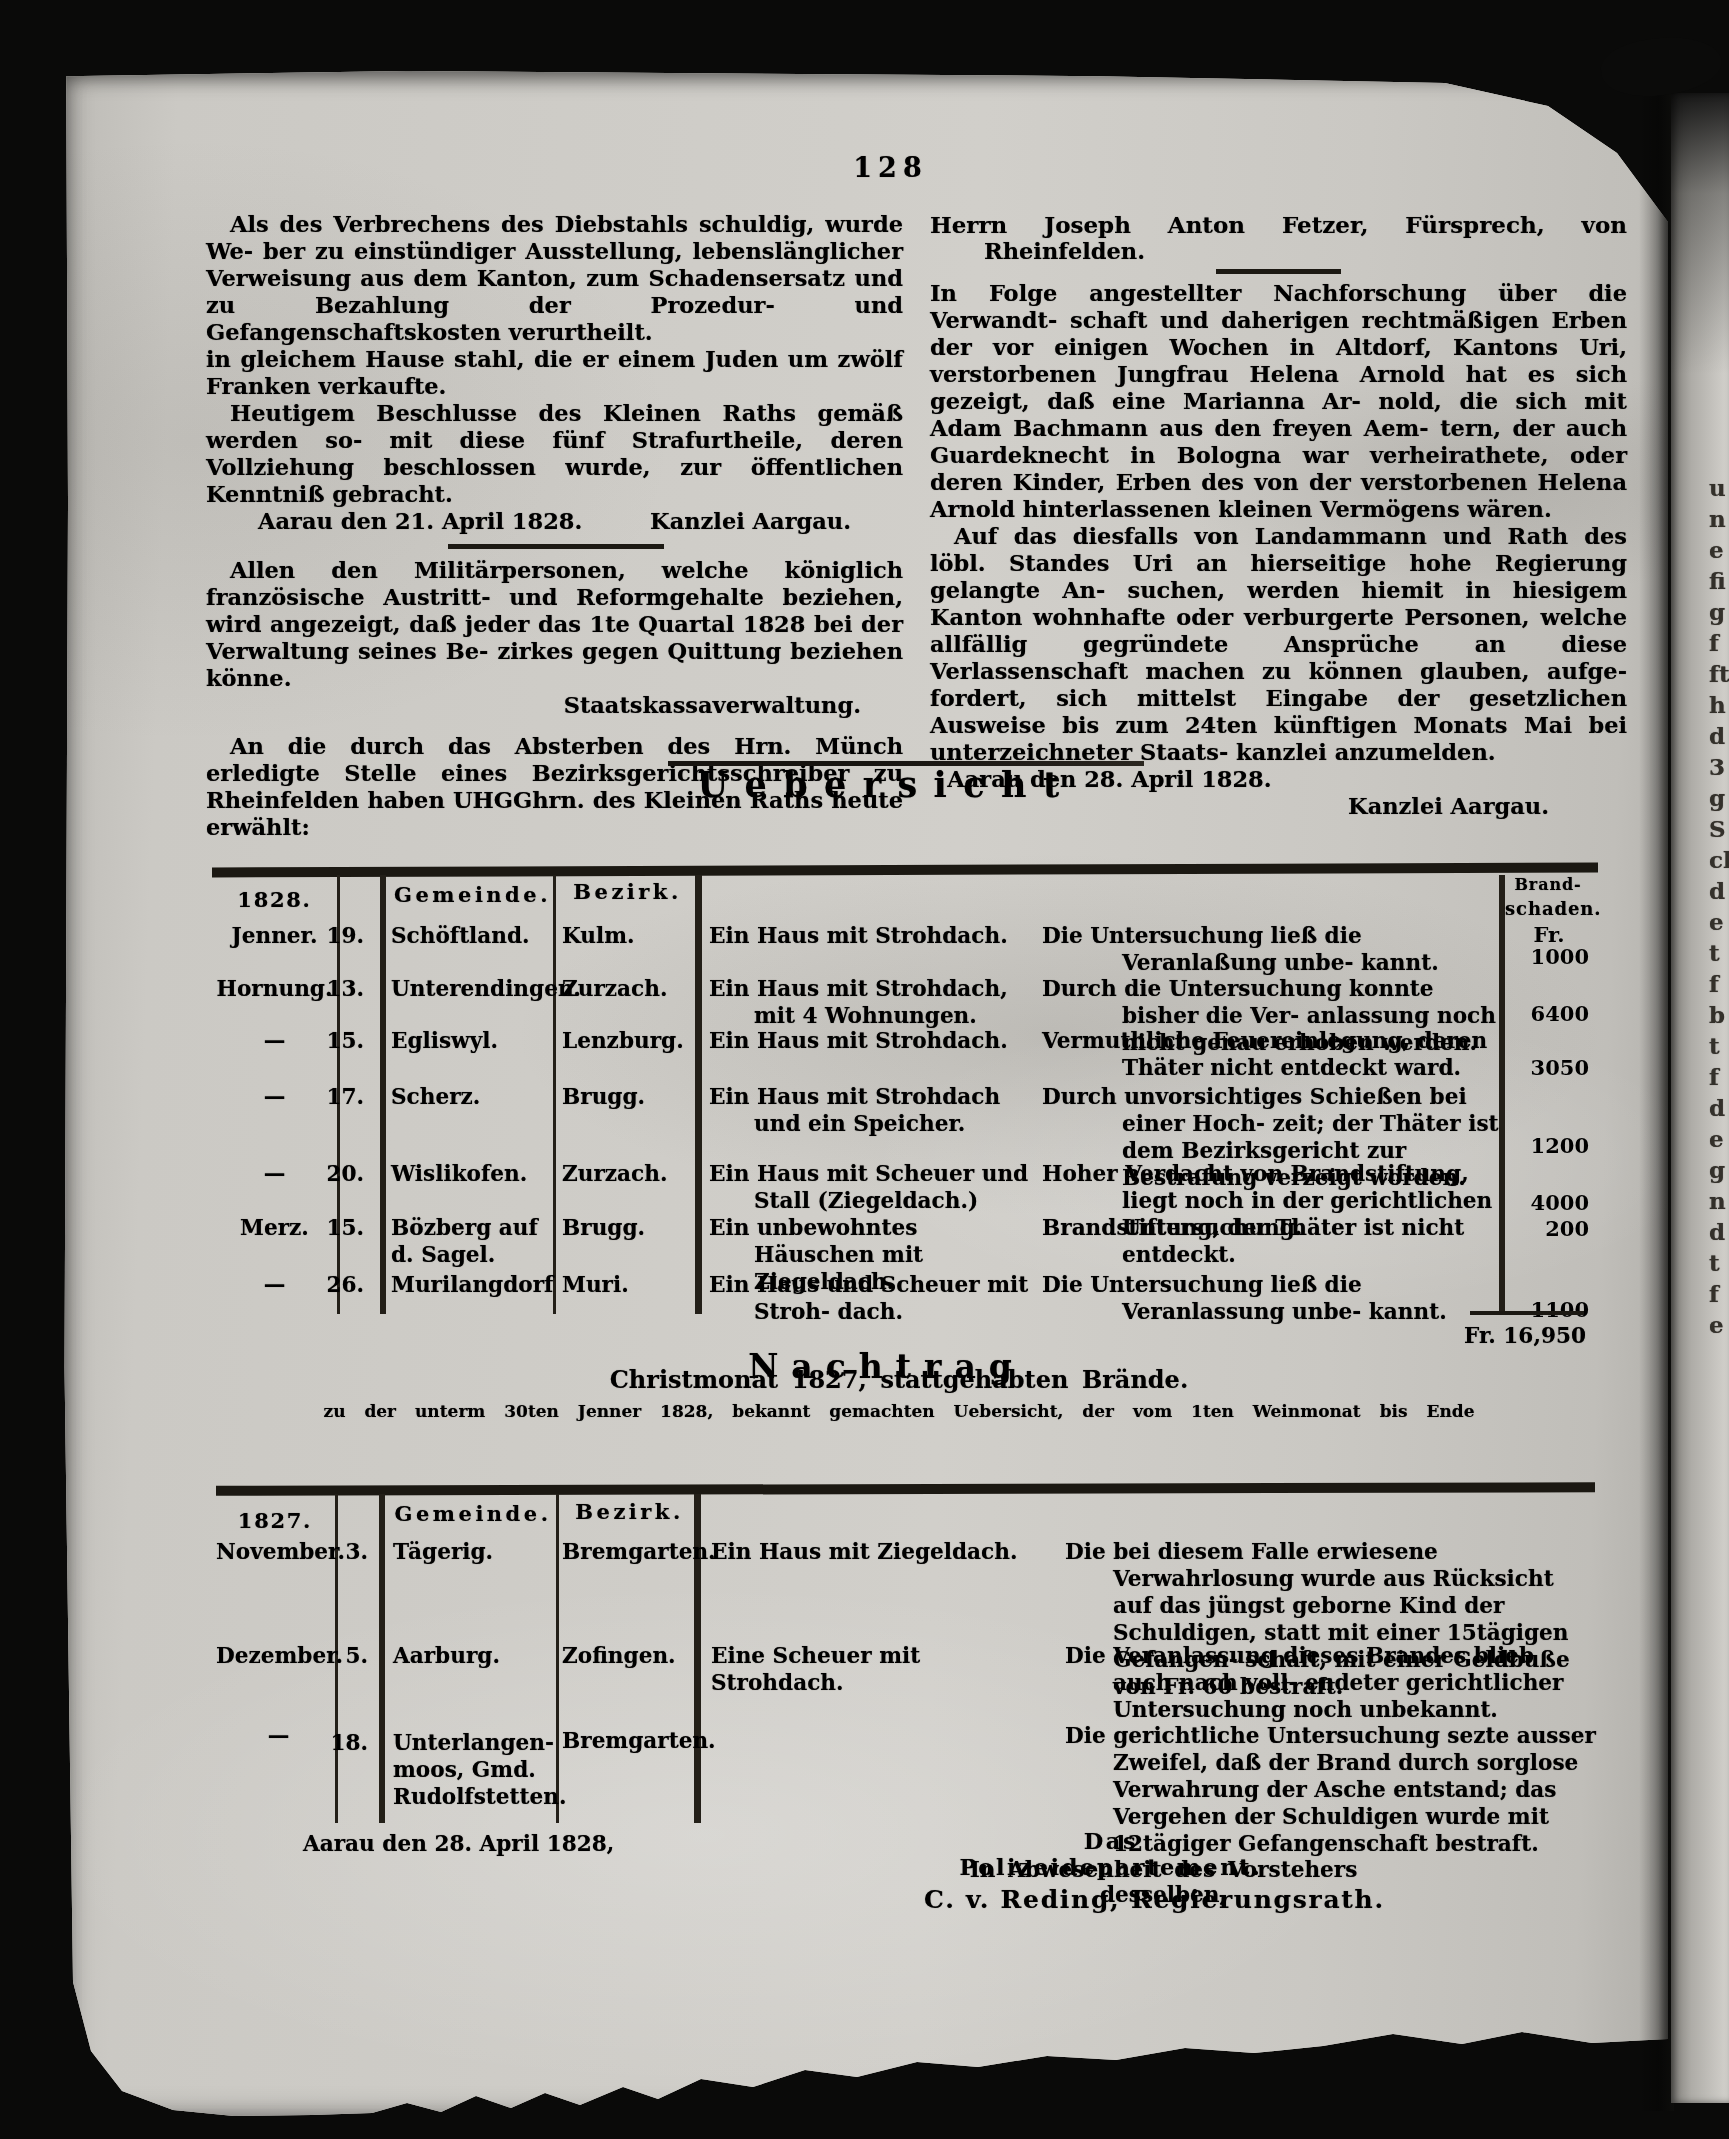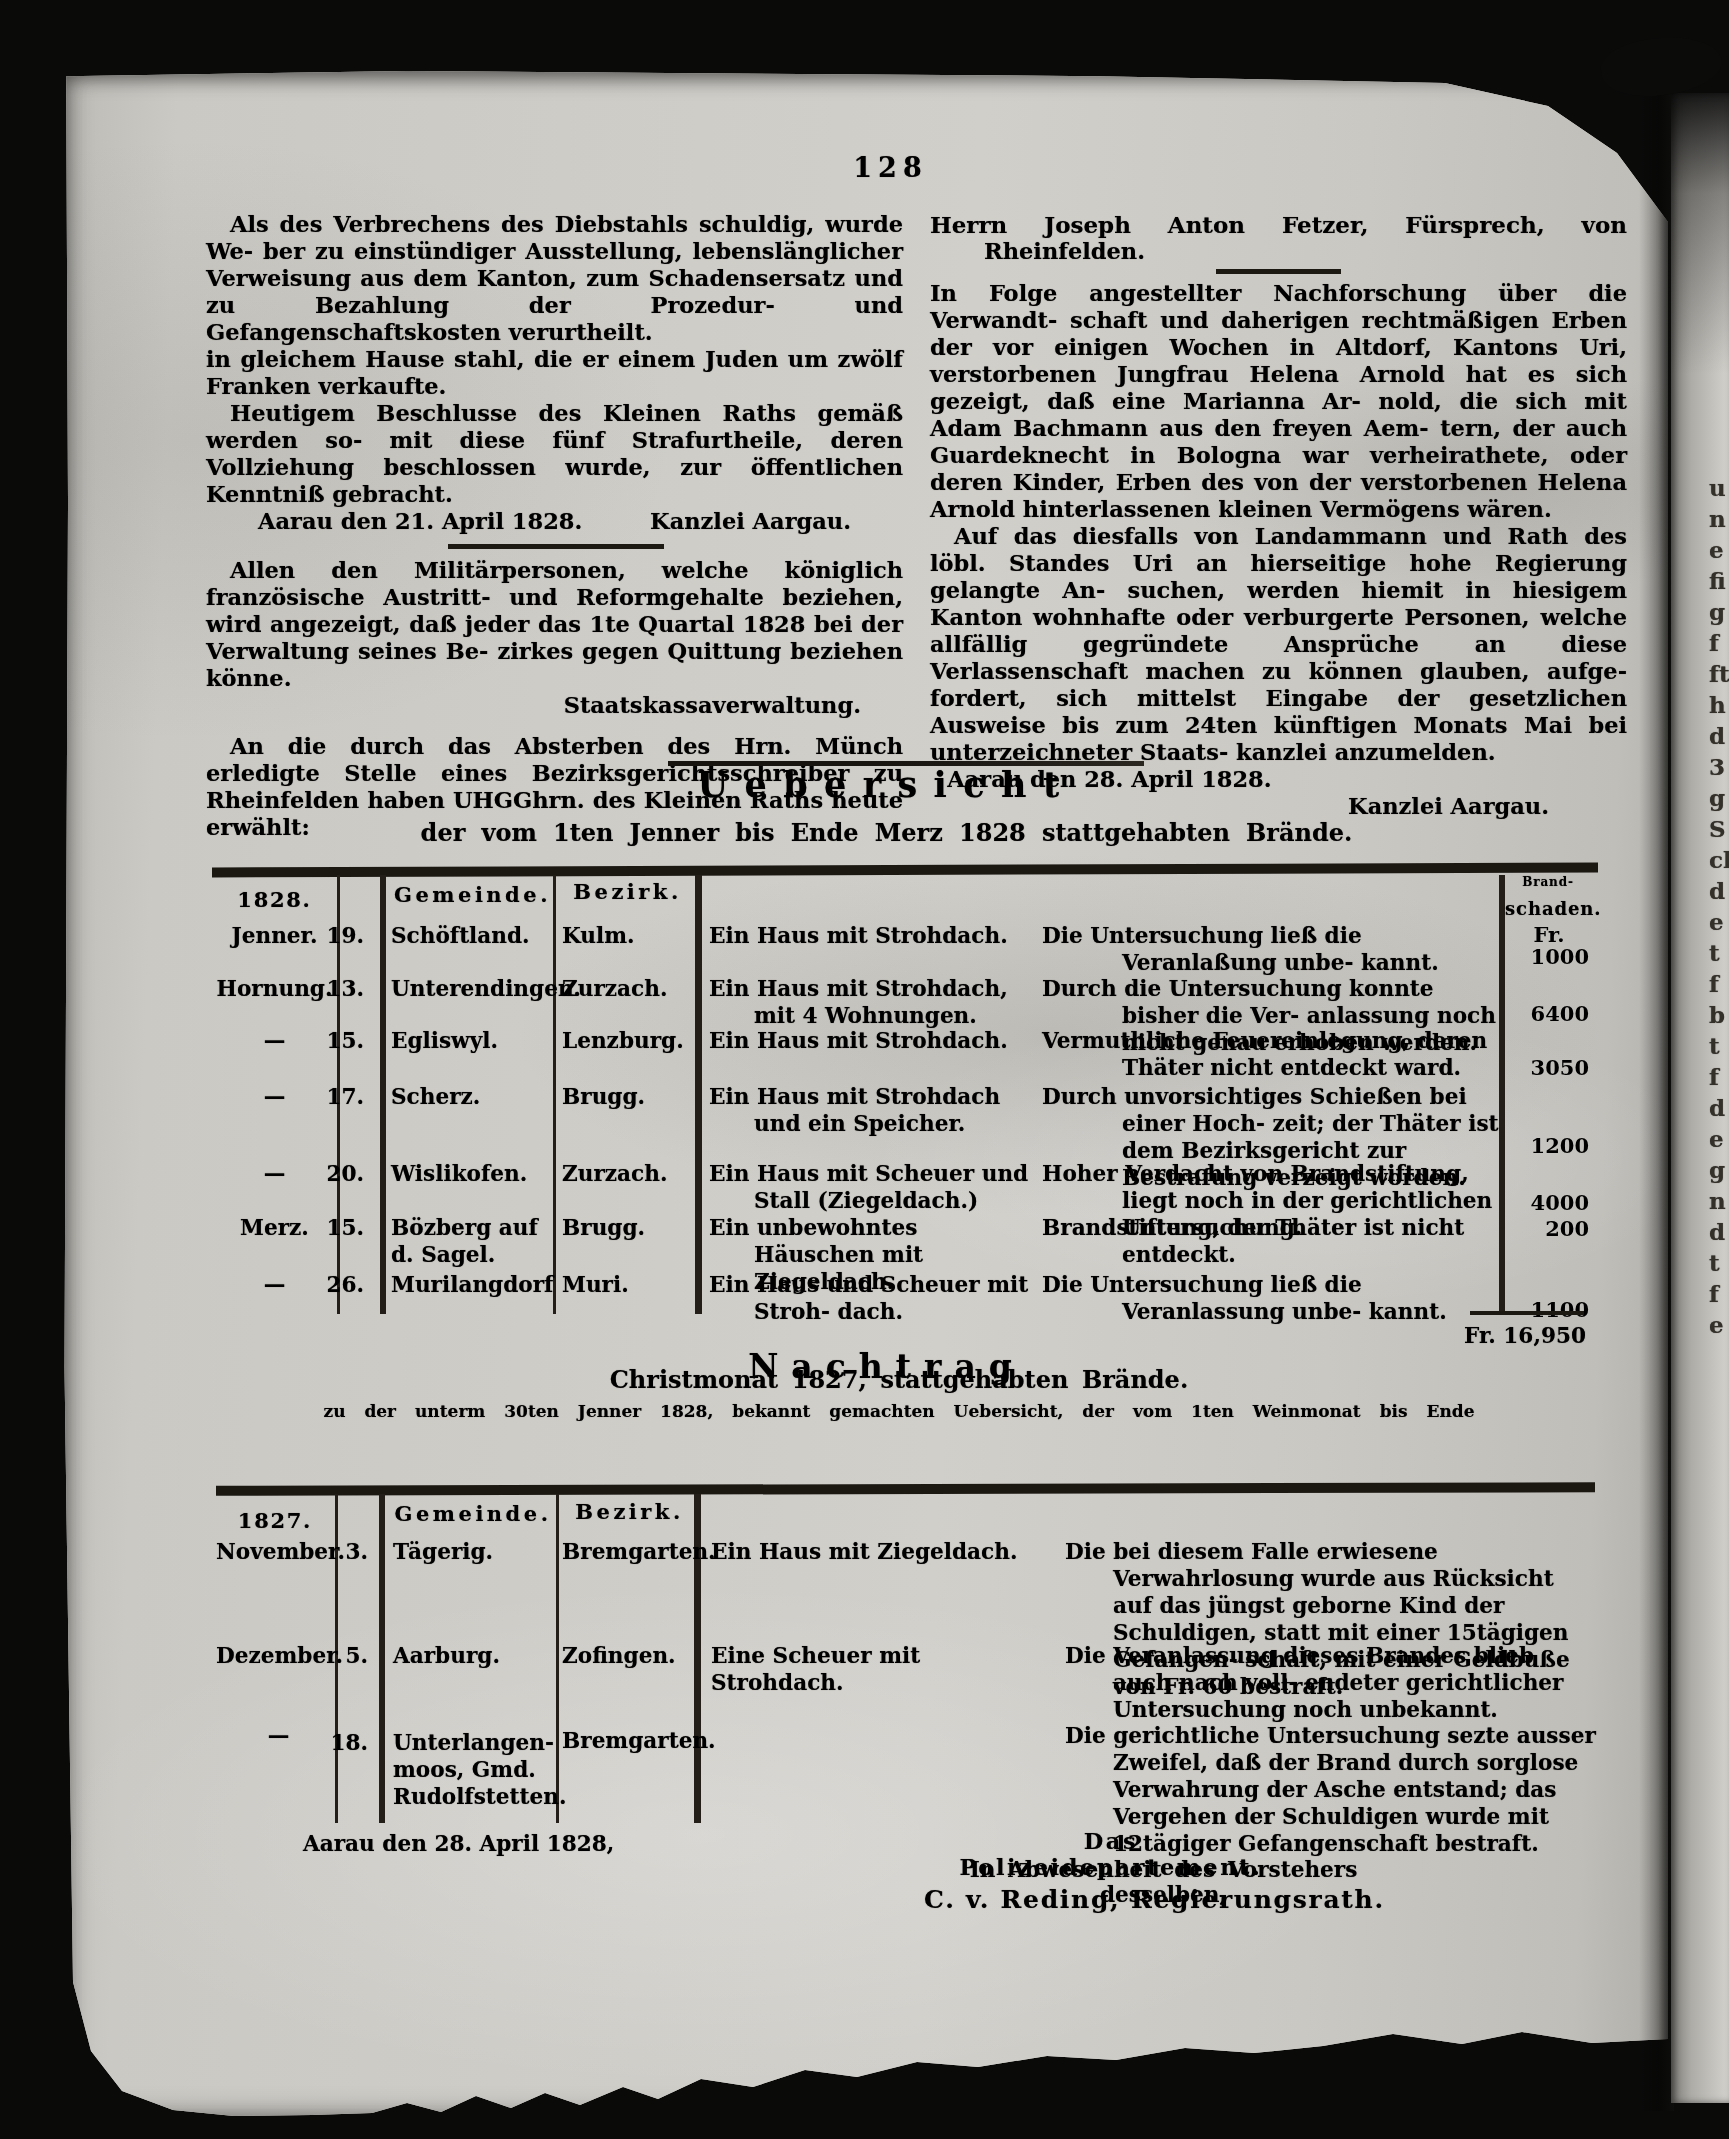--- a/index.html
+++ b/index.html
@@ -146,33 +146,32 @@
     <div class="rule-rt"></div>
     <p class="para">In Folge angestellter Nachforschung über die Verwandt- schaft und daherigen rechtmäßigen Erben der vor einigen Wochen in Altdorf, Kantons Uri, verstorbenen Jungfrau Helena Arnold hat es sich gezeigt, daß eine Marianna Ar- nold, die sich mit Adam Bachmann aus den freyen Aem- tern, der auch Guardeknecht in Bologna war verheirathete, oder deren Kinder, Erben des von der verstorbenen Helena Arnold hinterlassenen kleinen Vermögens wären.</p>
     <p class="para ind">Auf das diesfalls von Landammann und Rath des löbl. Standes Uri an hierseitige hohe Regierung gelangte An- suchen, werden hiemit in hiesigem Kanton wohnhafte oder verburgerte Personen, welche allfällig gegründete Ansprüche an diese Verlassenschaft machen zu können glauben, aufge- fordert, sich mittelst Eingabe der gesetzlichen Ausweise bis zum 24ten künftigen Monats Mai bei unterzeichneter Staats- kanzlei anzumelden.</p>
     <div style="margin-left:17.3px;">Aarau den 28. April 1828.</div>
     <div style="text-align:right;padding-right:78px;">Kanzlei Aargau.</div>
   </div>
 
   <div class="rule-center"></div>
 
   <div class="h-ueb txt">Uebersicht</div>
-  <div class="sub-ueb txt">der vom 1ten Jenner bis Ende Merz 1828 stattgehabten Brände.</div>
 
   <div class="hrule" style="left:212px;top:865px;width:1386px;height:9.5px;transform:rotate(-0.2deg);"></div>
   <div class="vline" style="left:337px;top:875px;width:2.6px;height:439px;"></div>
   <div class="vline" style="left:380px;top:875px;width:6px;height:439px;"></div>
   <div class="vline" style="left:553px;top:875px;width:2.6px;height:439px;"></div>
   <div class="vline" style="left:695px;top:875px;width:7px;height:439px;"></div>
   <div class="vline" style="left:1499px;top:875px;width:6px;height:439px;"></div>
 
   <div class="thead txt" style="left:212px;top:887px;width:125px;letter-spacing:1.7px;">1828.</div>
   <div class="thead txt" style="left:391px;top:882px;width:163px;">Gemeinde.</div>
   <div class="thead txt" style="left:560px;top:879px;width:135px;">Bezirk.</div>
-  <div class="thead txt" style="left:1505px;top:875px;width:86px;font-size:12px;letter-spacing:0.9px;">Brand-</div>
+  <div class="thead txt" style="left:1505px;top:875px;width:86px;font-size:16px;letter-spacing:0.9px;">Brand-</div>
   <div class="thead txt" style="left:1505px;top:898px;width:86px;font-size:18px;letter-spacing:0.9px;">schaden.</div>
 
   <div class="t1row txt" style="top:922px;">
     <span class="c c-month">Jenner.</span>
     <span class="c c-day">19.</span>
     <span class="c c-gem">Schöftland.</span>
     <span class="c c-bez">Kulm.</span>
     <span class="c c-obj">Ein Haus mit Strohdach.</span>
     <span class="c c-urs">Die Untersuchung ließ die Veranlaßung unbe- kannt.</span>
   </div>

